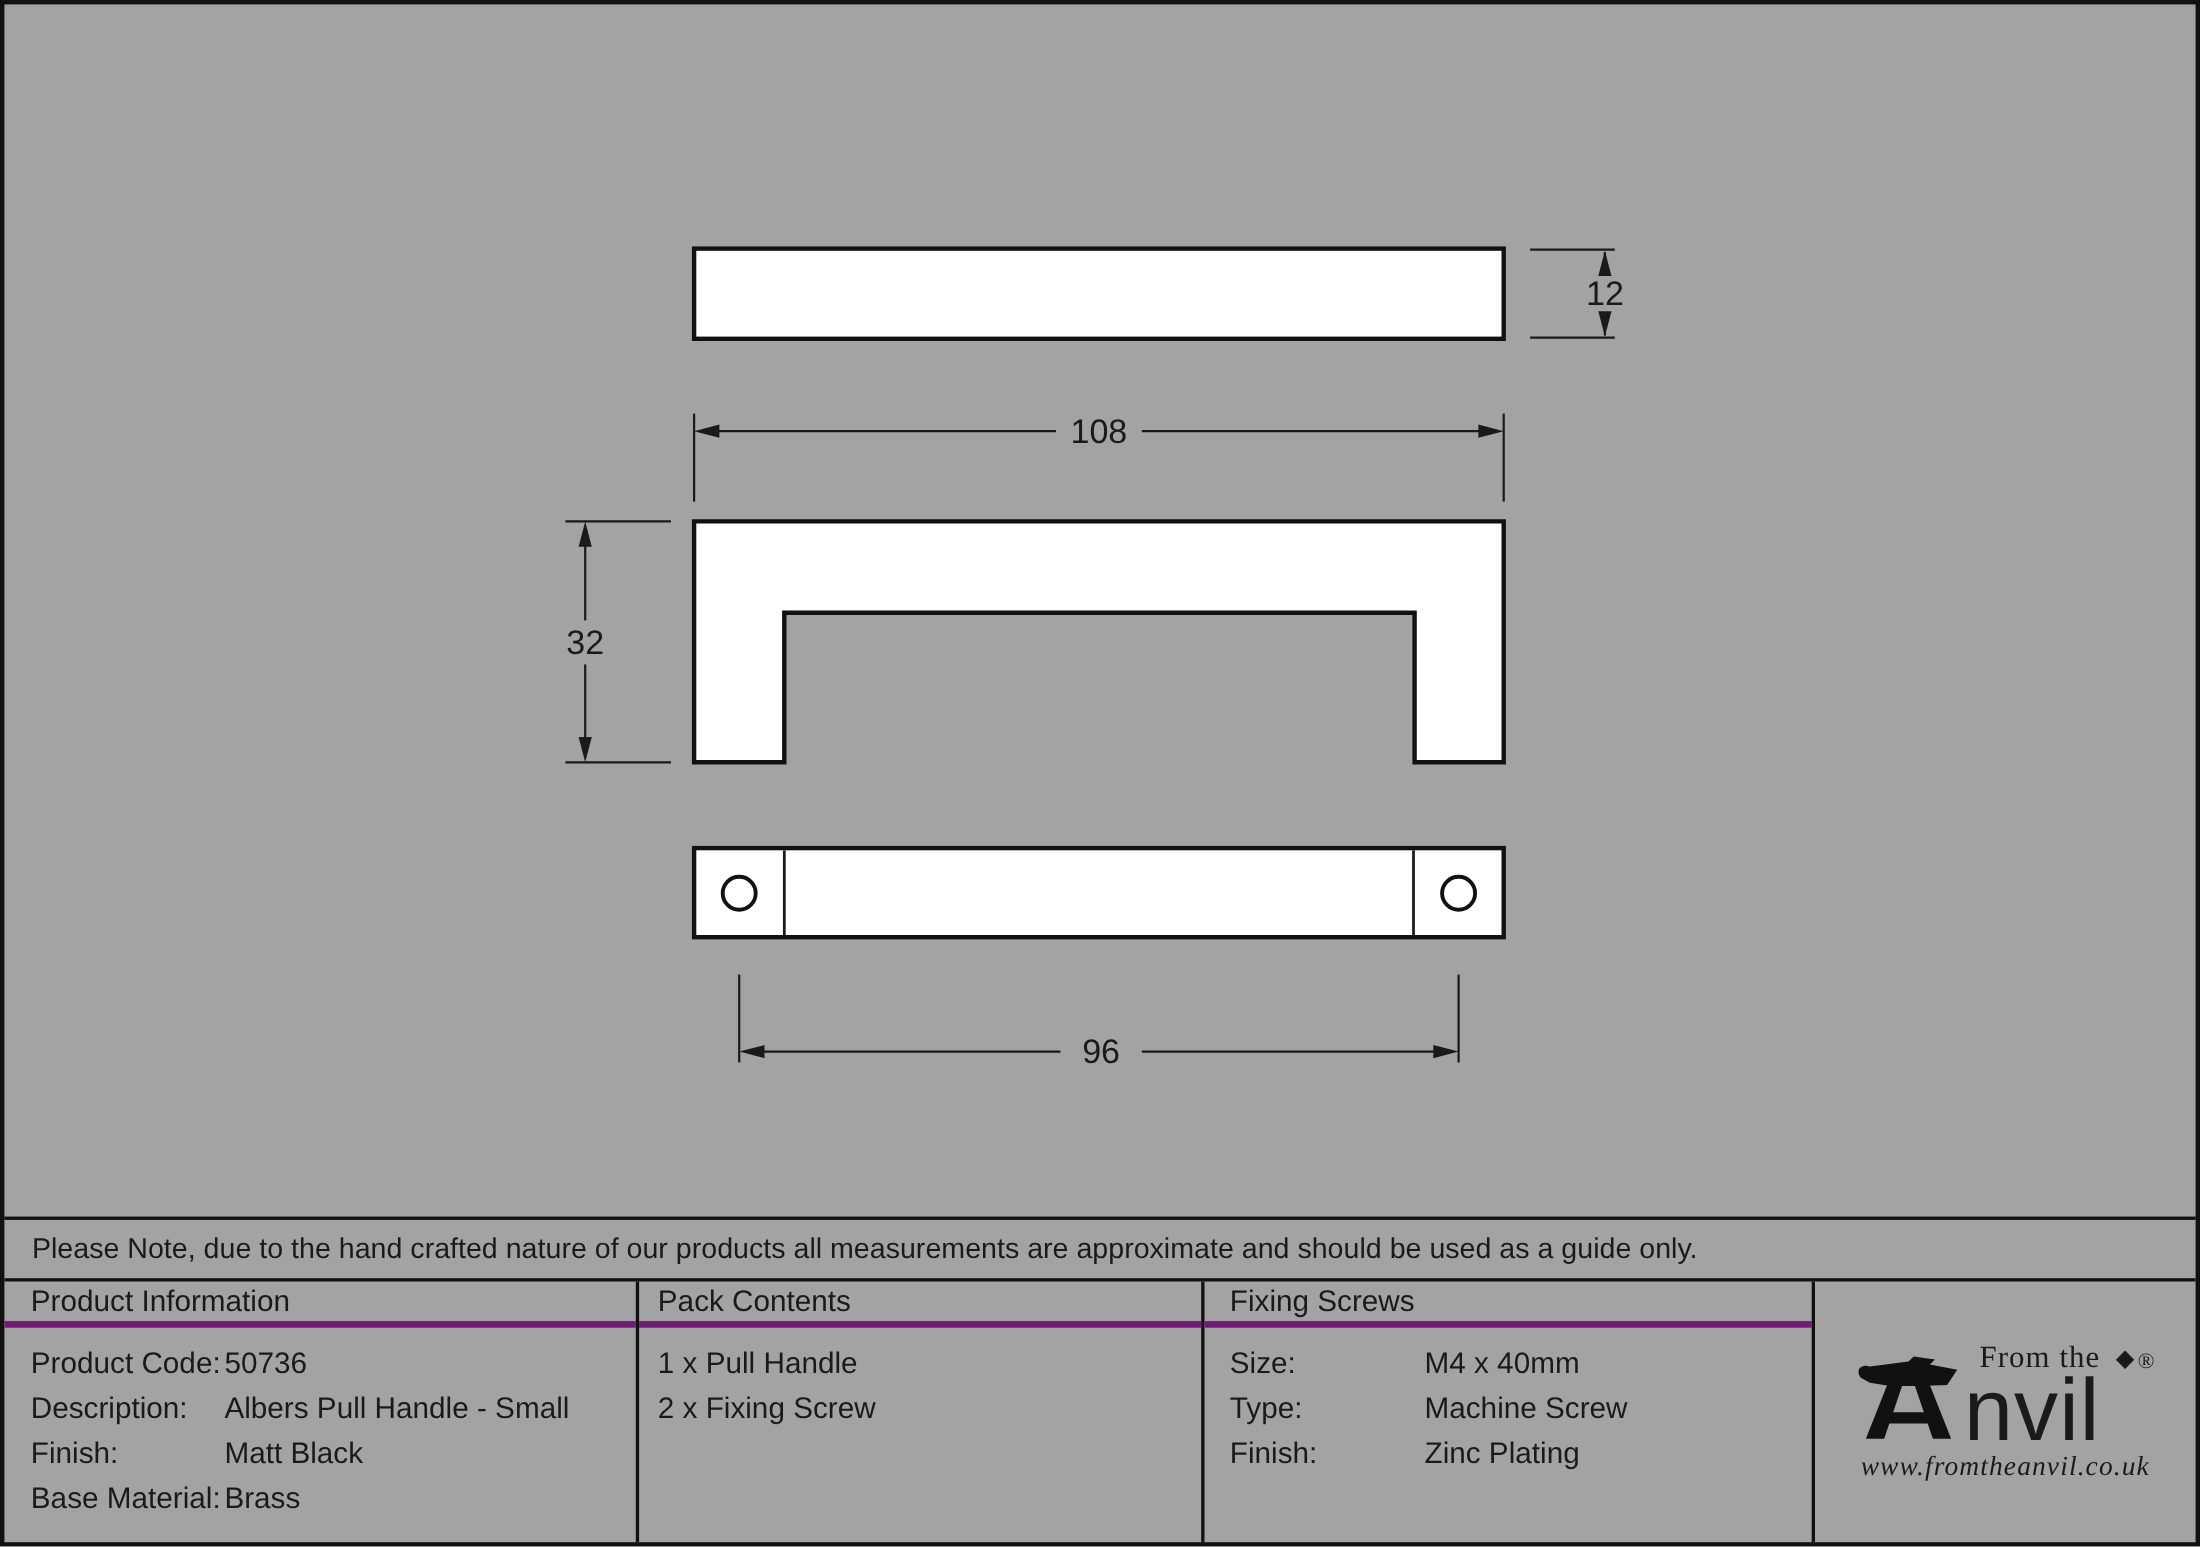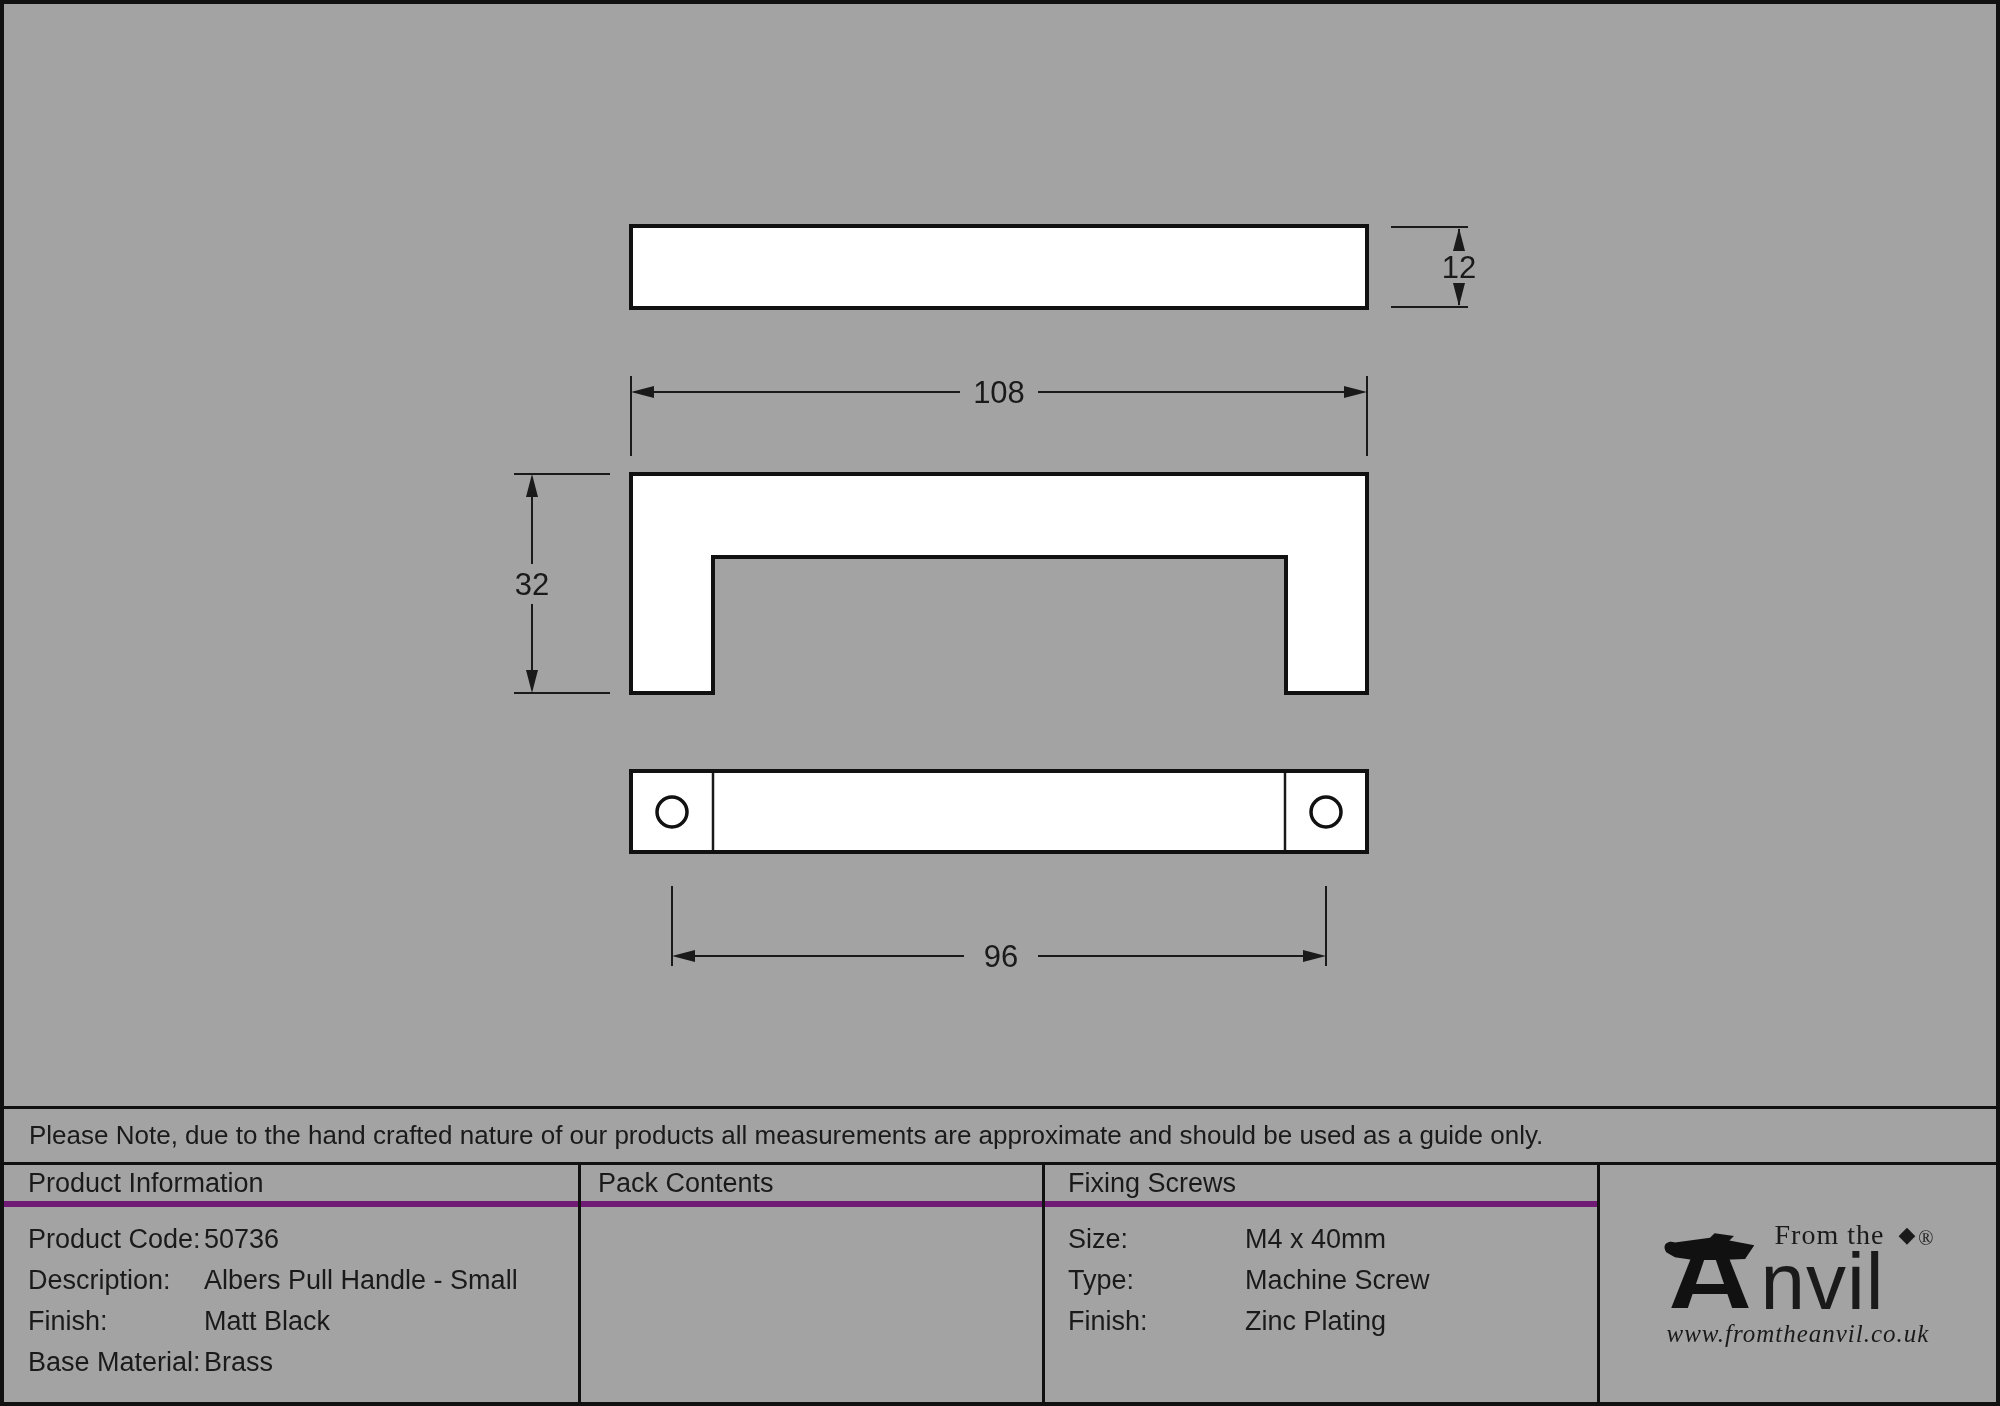--- a/index.html
+++ b/index.html
@@ -13,21 +13,21 @@
 
   
   .note-bar { height: 59px; border-top: 3px solid #111111; border-bottom: 3px solid #111111;
               display: flex; align-items: center; padding-left: 25px; font-size: 26px; }
 
   
   .tables { height: 237px; display: flex; }
   .col { display: flex; flex-direction: column; }
   .col-bordered { border-right: 3px solid #111111; }
   .col-product { width: 577px; }
-  .col-pack    { width: 464px; }
+  .col-pack    { width: 514px; }
   .col-fix     { width: 555px; }
   .col-logo    { flex: 1; align-items: center; justify-content: center; border-radius: 31px; }
   .col-header { height: 42px; border-bottom: 6px solid #701a75; display: flex; align-items: center; font-size: 27px; }
   .col-product .col-header, .col-product .col-body { padding-left: 24px; }
   .col-pack .col-header,    .col-pack .col-body    { padding-left: 17px; }
   .col-fix .col-header,     .col-fix .col-body     { padding-left: 23px; }
   .col-body { padding-top: 12px; font-size: 27px; }
   .spec-row { height: 41px; display: flex; align-items: center; }
   .spec-label-product { width: 176px; flex: none; }
   .spec-label-fix { width: 177px; flex: none; }
@@ -126,20 +126,24 @@
         </div>
         <div class="spec-row">
           <span class="spec-label-product">Base Material:</span>
           <span>Brass</span>
         </div>
       </div>
     </div>
 
     <div class="col col-bordered col-pack">
       <div class="col-header">Pack Contents</div>
+      <div class="col-body">
+        <div class="pack-item">1 x Pull Handle</div>
+        <div class="pack-item">2 x Fixing Screw</div>
+      </div>
     </div>
 
     <div class="col col-bordered col-fix">
       <div class="col-header">Fixing Screws</div>
       <div class="col-body">
         <div class="spec-row">
           <span class="spec-label-fix">Size:</span>
           <span>M4 x 40mm</span>
         </div>
         <div class="spec-row">

